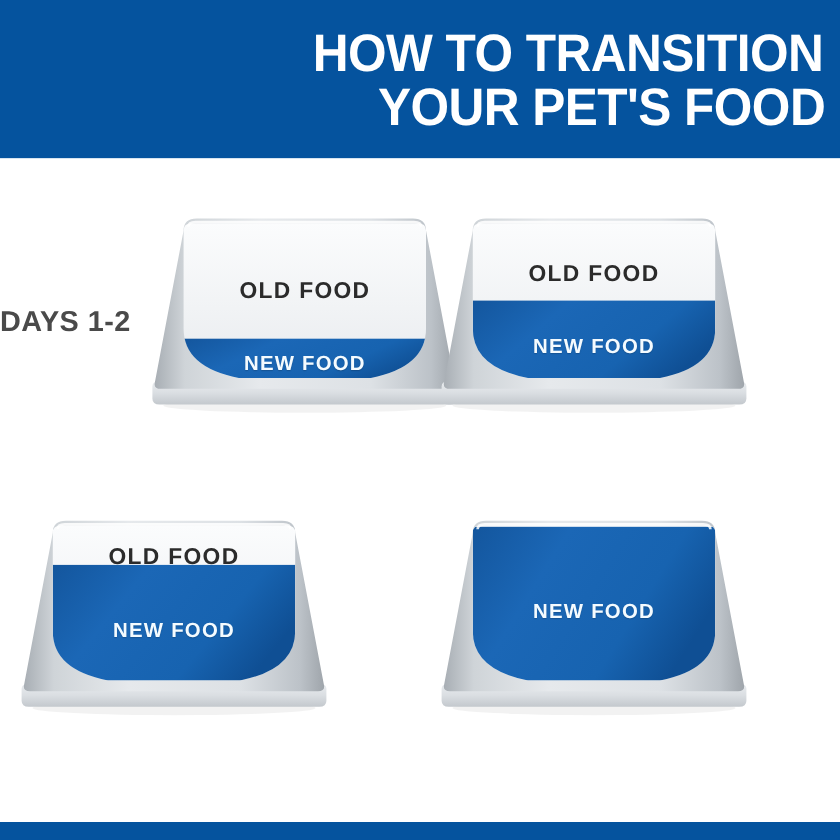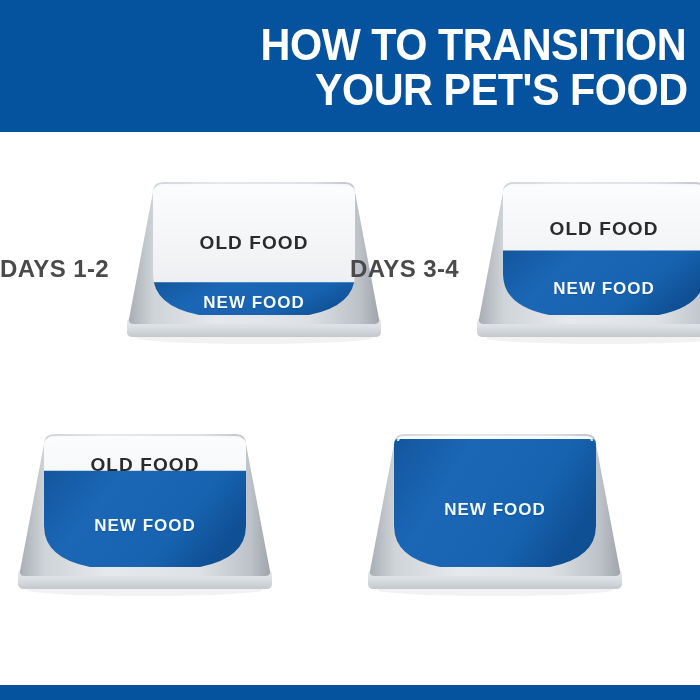--- a/index.html
+++ b/index.html
@@ -173,21 +173,20 @@
         <path d="M48,13 Q48,9 54,9 L236,9 Q242,9 242,13" fill="none" stroke="#ffffff" stroke-width="2.2" opacity="0.85"></path>
       </svg>
       <div class="label-layer">
         <div class="lbl lbl-old" style="top:56px">OLD FOOD</div>
         <div class="lbl lbl-new" style="top:117px">NEW FOOD</div>
       </div>
     </div>
   </div>
 
   <div class="cell">
-    <div class="step-title">DAYS 3-4</div>
     <div class="bowl-wrap">
       <svg class="bowl-svg" viewBox="0 0 290 172">
         <defs>
           <linearGradient id="gBody2" x1="0" y1="0" x2="1" y2="0">
             <stop offset="0" stop-color="#a8aeb4"></stop>
               <stop offset="0.10" stop-color="#cfd4d8"></stop>
             <stop offset="0.35" stop-color="#e6e9ec"></stop>
               <stop offset="0.72" stop-color="#dde1e5"></stop>
             <stop offset="0.92" stop-color="#bcc2c8"></stop>
               <stop offset="1" stop-color="#9fa5ab"></stop>

